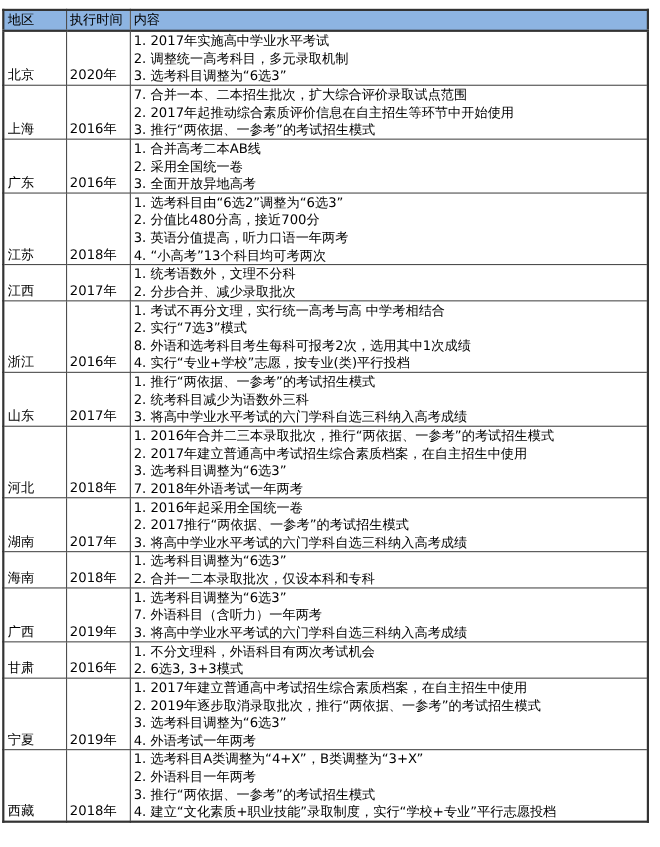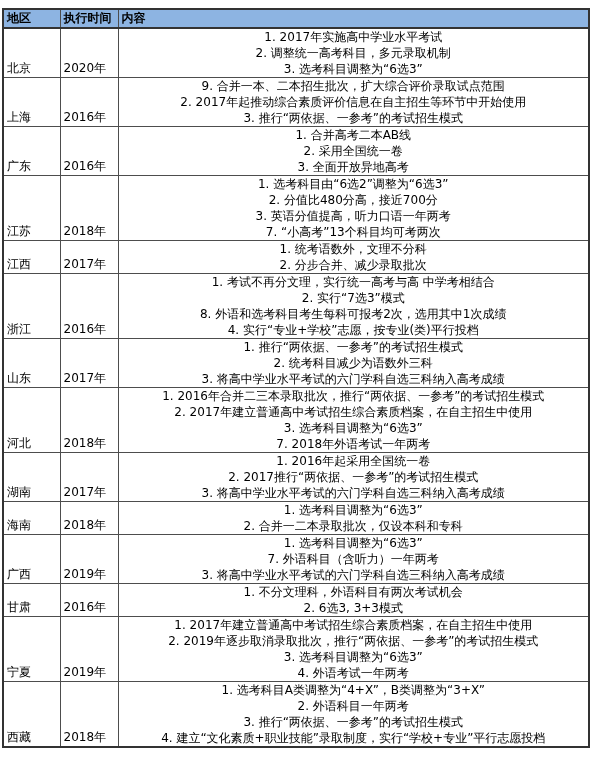--- a/index.html
+++ b/index.html
@@ -26,41 +26,40 @@
   col.col-time   { width: 58px; }
   col.col-content{ width: 471px; }
   th, td {
     border: 1px solid #4d4d4d;
     font-size: 12px;
     padding: 0 3px;
     overflow: hidden;
   }
   thead th {
     background: #8DB4E2;
-    font-weight: bold;
+    font-weight: normal;
     text-align: left;
     height: 17px;
     line-height: 17px;
     border-bottom: 2px solid #333333;
     white-space: nowrap;
   }
   tbody td {
     vertical-align: bottom;
     padding-bottom: 1px;
   }
   td.cell-content {
     vertical-align: top;
     padding-bottom: 0;
   }
   .content-line {
     line-height: 16px;
     height: 16px;
     white-space: nowrap;
     overflow: hidden;
-    text-align: center;
   }
   .region-label, .time-label {
     line-height: 15px;
     white-space: nowrap;
   }
 </style>
 </head>
 <body>
 
 <div class="table-wrap">
@@ -92,21 +91,21 @@
           </td>
         </tr>
         <tr>
           <td class="cell-region">
             <div class="region-label">上海</div>
           </td>
           <td class="cell-time">
             <div class="time-label">2016年</div>
           </td>
           <td class="cell-content">
-            <div class="content-line">9. 合并一本、二本招生批次，扩大综合评价录取试点范围</div>
+            <div class="content-line">7. 合并一本、二本招生批次，扩大综合评价录取试点范围</div>
             <div class="content-line">2. 2017年起推动综合素质评价信息在自主招生等环节中开始使用</div>
             <div class="content-line">3. 推行“两依据、一参考”的考试招生模式</div>
           </td>
         </tr>
         <tr>
           <td class="cell-region">
             <div class="region-label">广东</div>
           </td>
           <td class="cell-time">
             <div class="time-label">2016年</div>
@@ -121,21 +120,21 @@
           <td class="cell-region">
             <div class="region-label">江苏</div>
           </td>
           <td class="cell-time">
             <div class="time-label">2018年</div>
           </td>
           <td class="cell-content">
             <div class="content-line">1. 选考科目由“6选2”调整为“6选3”</div>
             <div class="content-line">2. 分值比480分高，接近700分</div>
             <div class="content-line">3. 英语分值提高，听力口语一年两考</div>
-            <div class="content-line">7. “小高考”13个科目均可考两次</div>
+            <div class="content-line">4. “小高考”13个科目均可考两次</div>
           </td>
         </tr>
         <tr>
           <td class="cell-region">
             <div class="region-label">江西</div>
           </td>
           <td class="cell-time">
             <div class="time-label">2017年</div>
           </td>
           <td class="cell-content">

